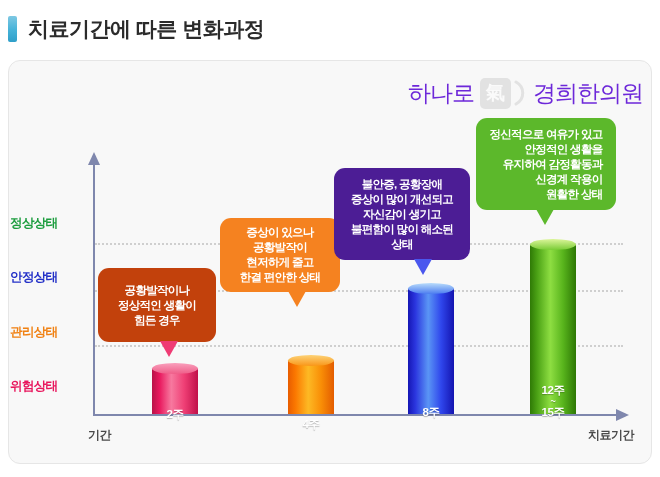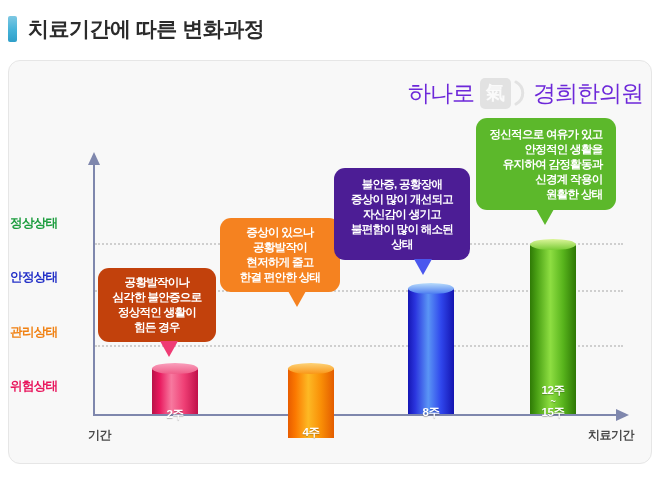--- a/index.html
+++ b/index.html
@@ -239,21 +239,21 @@
 <div class="y-label-wrap" style="top:378px;">
   <div class="y-label" style="color:#e8175d;">위험상태</div>
 </div>
 
 <div class="bar" style="left:152px; top:368px; width:46px; height:46px;
      background:linear-gradient(90deg,#b81247 0%,#e8175d 16%,#f7799f 42%,#ef3f75 70%,#c01049 100%);">
   <div class="bar-cap" style="background:linear-gradient(180deg,#f9a0bd,#ef5d88);"></div>
   <div class="bar-label" style="top:20px;">2주</div>
 </div>
 
-<div class="bar" style="left:288px; top:368px; width:46px; height:70px;
+<div class="bar" style="left:288px; top:360px; width:46px; height:54px;
      background:linear-gradient(90deg,#e85c00 0%,#fb7800 16%,#fdb924 44%,#f98e06 72%,#e35c00 100%);">
   <div class="bar-cap" style="background:linear-gradient(180deg,#fdd378,#f99618);"></div>
   <div class="bar-label" style="top:38px;">4주</div>
 </div>
 
 <div class="bar" style="left:408px; top:288px; width:46px; height:126px;
      background:linear-gradient(90deg,#1516b4 0%,#2b36df 16%,#5a95f5 44%,#2f46ec 72%,#1414b0 100%);">
   <div class="bar-cap" style="background:linear-gradient(180deg,#b9dcfb,#4b7cf0);"></div>
   <div class="bar-label" style="top:98px;">8주</div>
 </div>
@@ -262,21 +262,20 @@
      background:linear-gradient(90deg,#2f7a06 0%,#4ca316 16%,#8ede42 44%,#58b41c 72%,#2d7705 100%);">
   <div class="bar-cap" style="background:linear-gradient(180deg,#dcf59a,#79cc35);"></div>
   <div class="bar-label" style="top:120px;">12주</div>
   <div class="bar-label" style="top:131px; font-size:9px;">~</div>
   <div class="bar-label" style="top:142px;">15주</div>
 </div>
 
 <div class="callout" style="left:98px; top:268px; width:118px; height:74px; background:#c2410c;">
   <div>
     <span class="callout-line">공황발작이나</span>
-    <span class="callout-line">심각한 불안증으로</span>
     <span class="callout-line">정상적인 생활이</span>
     <span class="callout-line">힘든 경우</span>
   </div>
 </div>
 <div class="callout-tail" style="left:160px; top:341px; border-top:16px solid #ef3b74;"></div>
 
 <div class="callout" style="left:220px; top:218px; width:120px; height:74px; background:#f58220;">
   <div>
     <span class="callout-line">증상이 있으나</span>
     <span class="callout-line">공황발작이</span>

